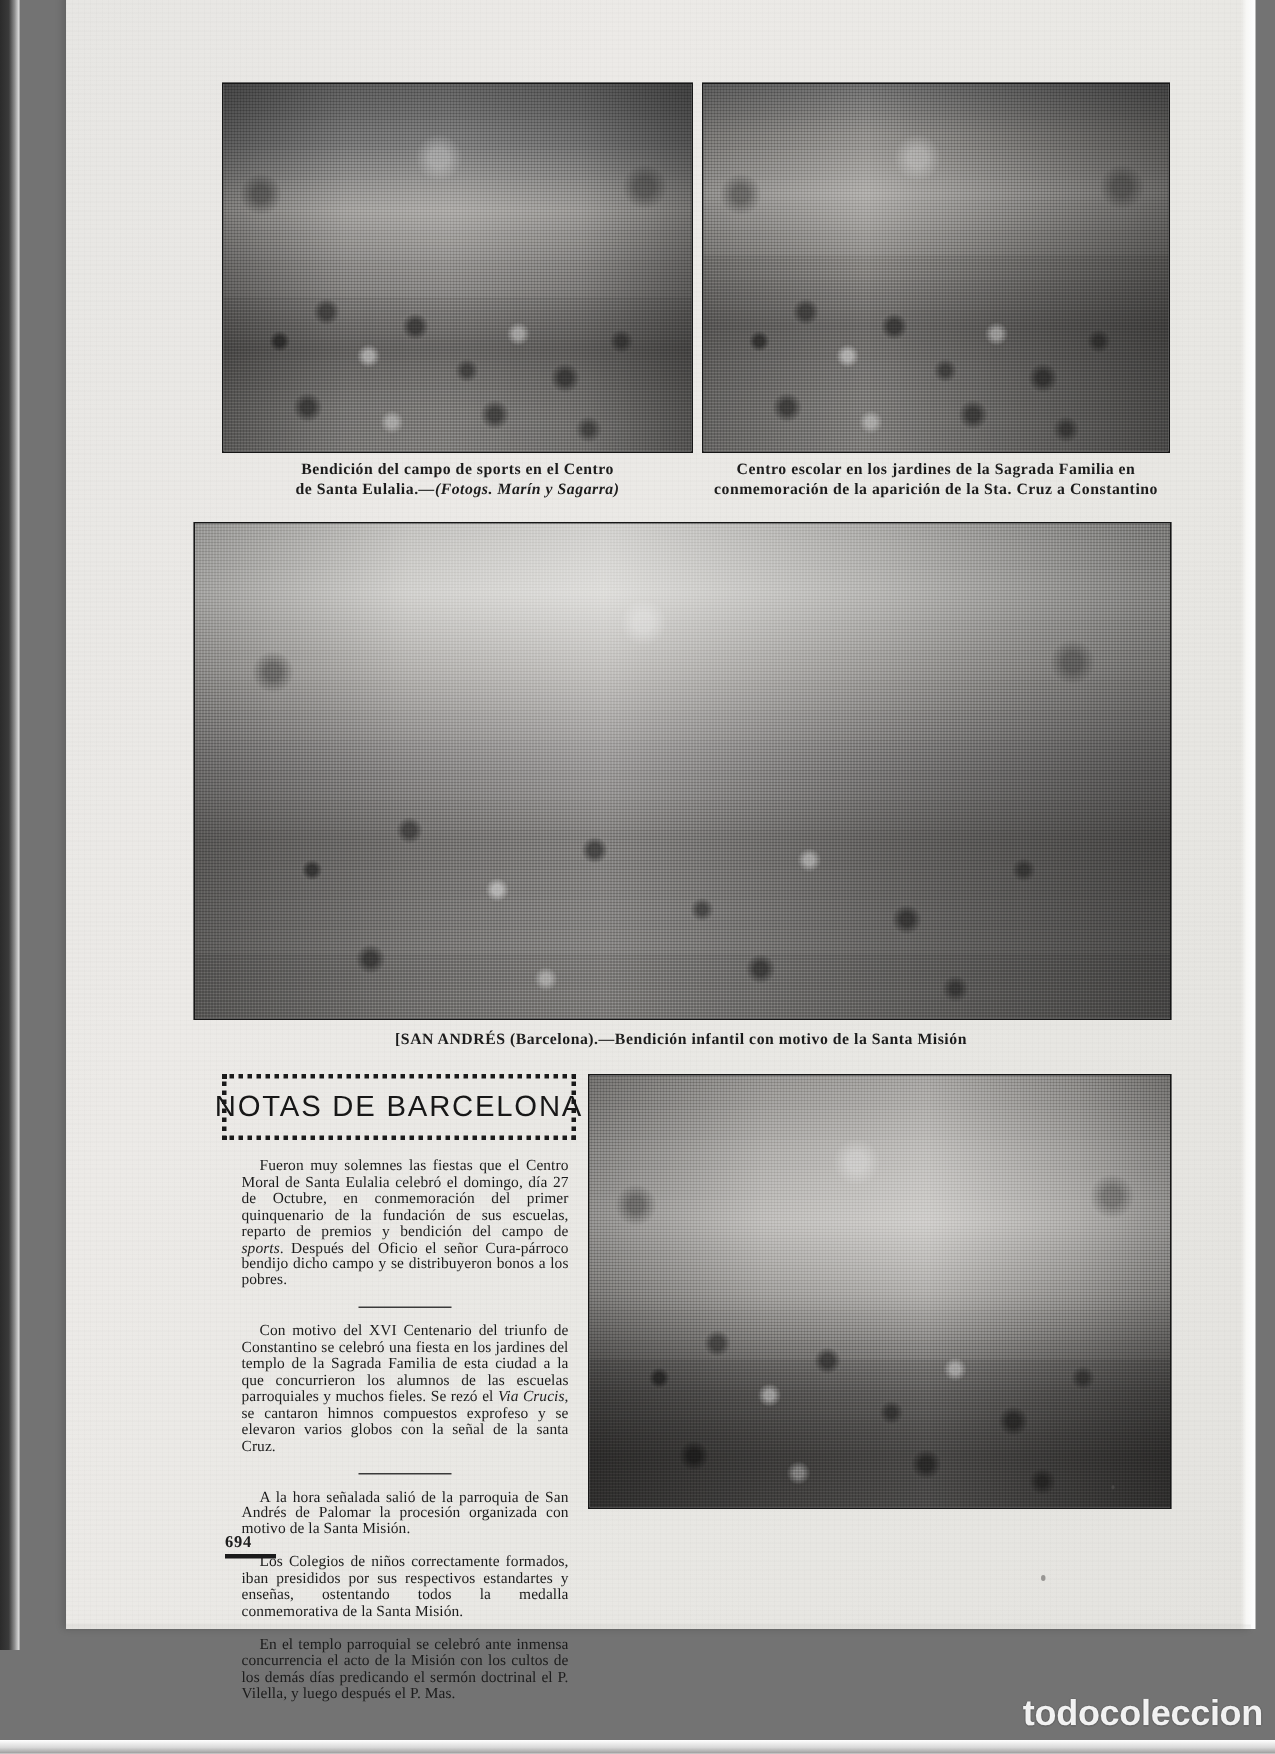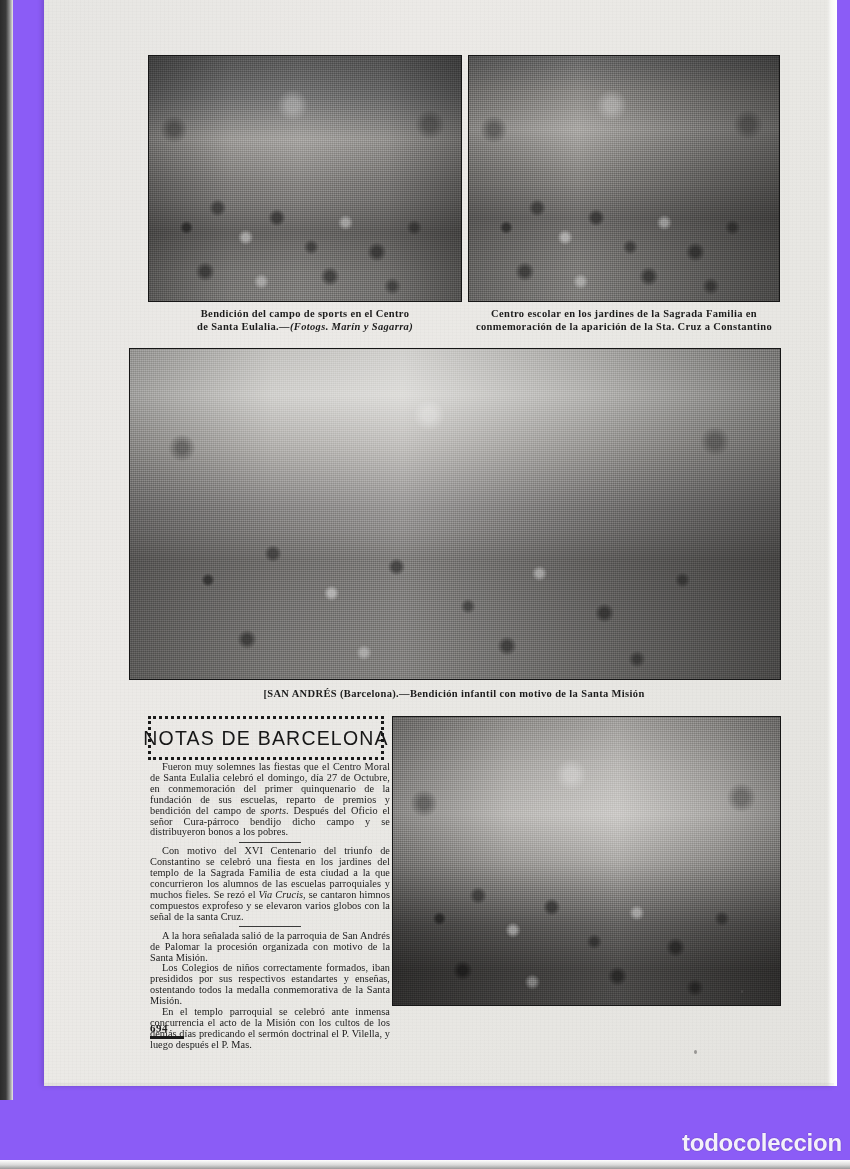--- a/index.html
+++ b/index.html
@@ -12,21 +12,21 @@
     height: 1169px;
     position: relative;
     overflow: hidden;
     font-family: "Liberation Serif", serif;
   }
 
   
   #scan-backdrop {
     position: absolute;
     inset: 0;
-    background: #8b5cf6;
+    background: #737373;
   }
   #scan-left-shadow {
     position: absolute;
     left: 0; top: 0;
     width: 13px; height: 1100px;
     background: linear-gradient(to right, #2b2b2b 0%, #3a3a3a 45%, #8e8e8e 75%, #e8e8e8 100%);
   }
   #scan-bottom-shadow {
     position: absolute;
     left: 0; bottom: 0;
@@ -185,21 +185,21 @@
     top: 762px;
     width: 240px;
   }
   .article-para {
     font-family: "Liberation Serif", serif;
     font-size: 10.3px;
     line-height: 10.9px;
     color: #1b1b1b;
     text-align: justify;
     text-indent: 12px;
-    margin: 0;
+    margin: 11px;
     letter-spacing: .05px;
   }
   .article-para em { font-style: italic; }
   .para-rule {
     width: 62px;
     height: 1px;
     background: #3a3a3a;
     margin: 3.5px auto 3.5px auto;
   }
 

